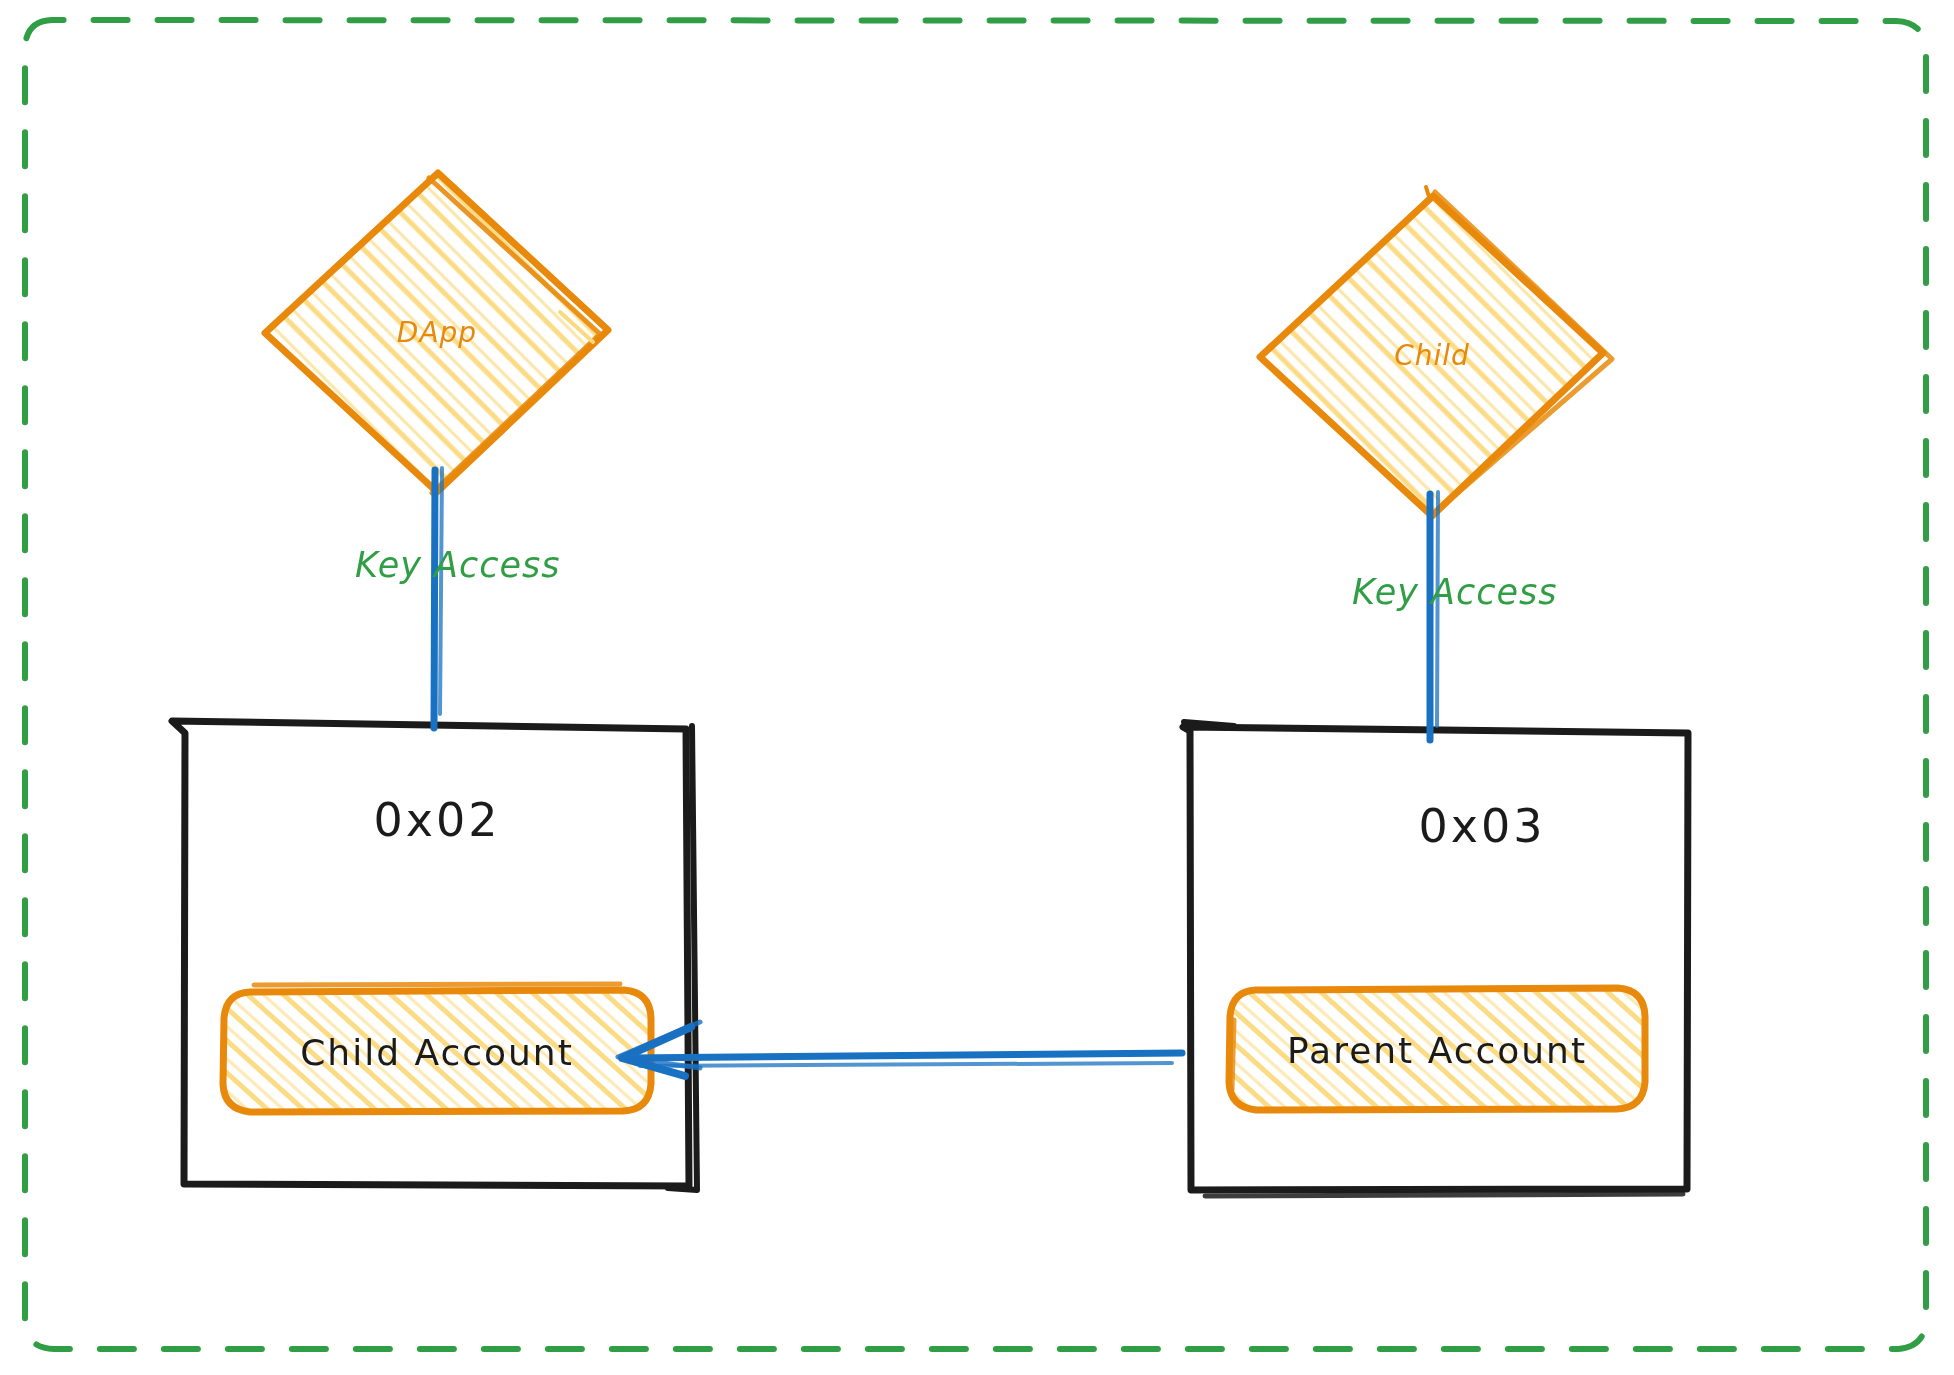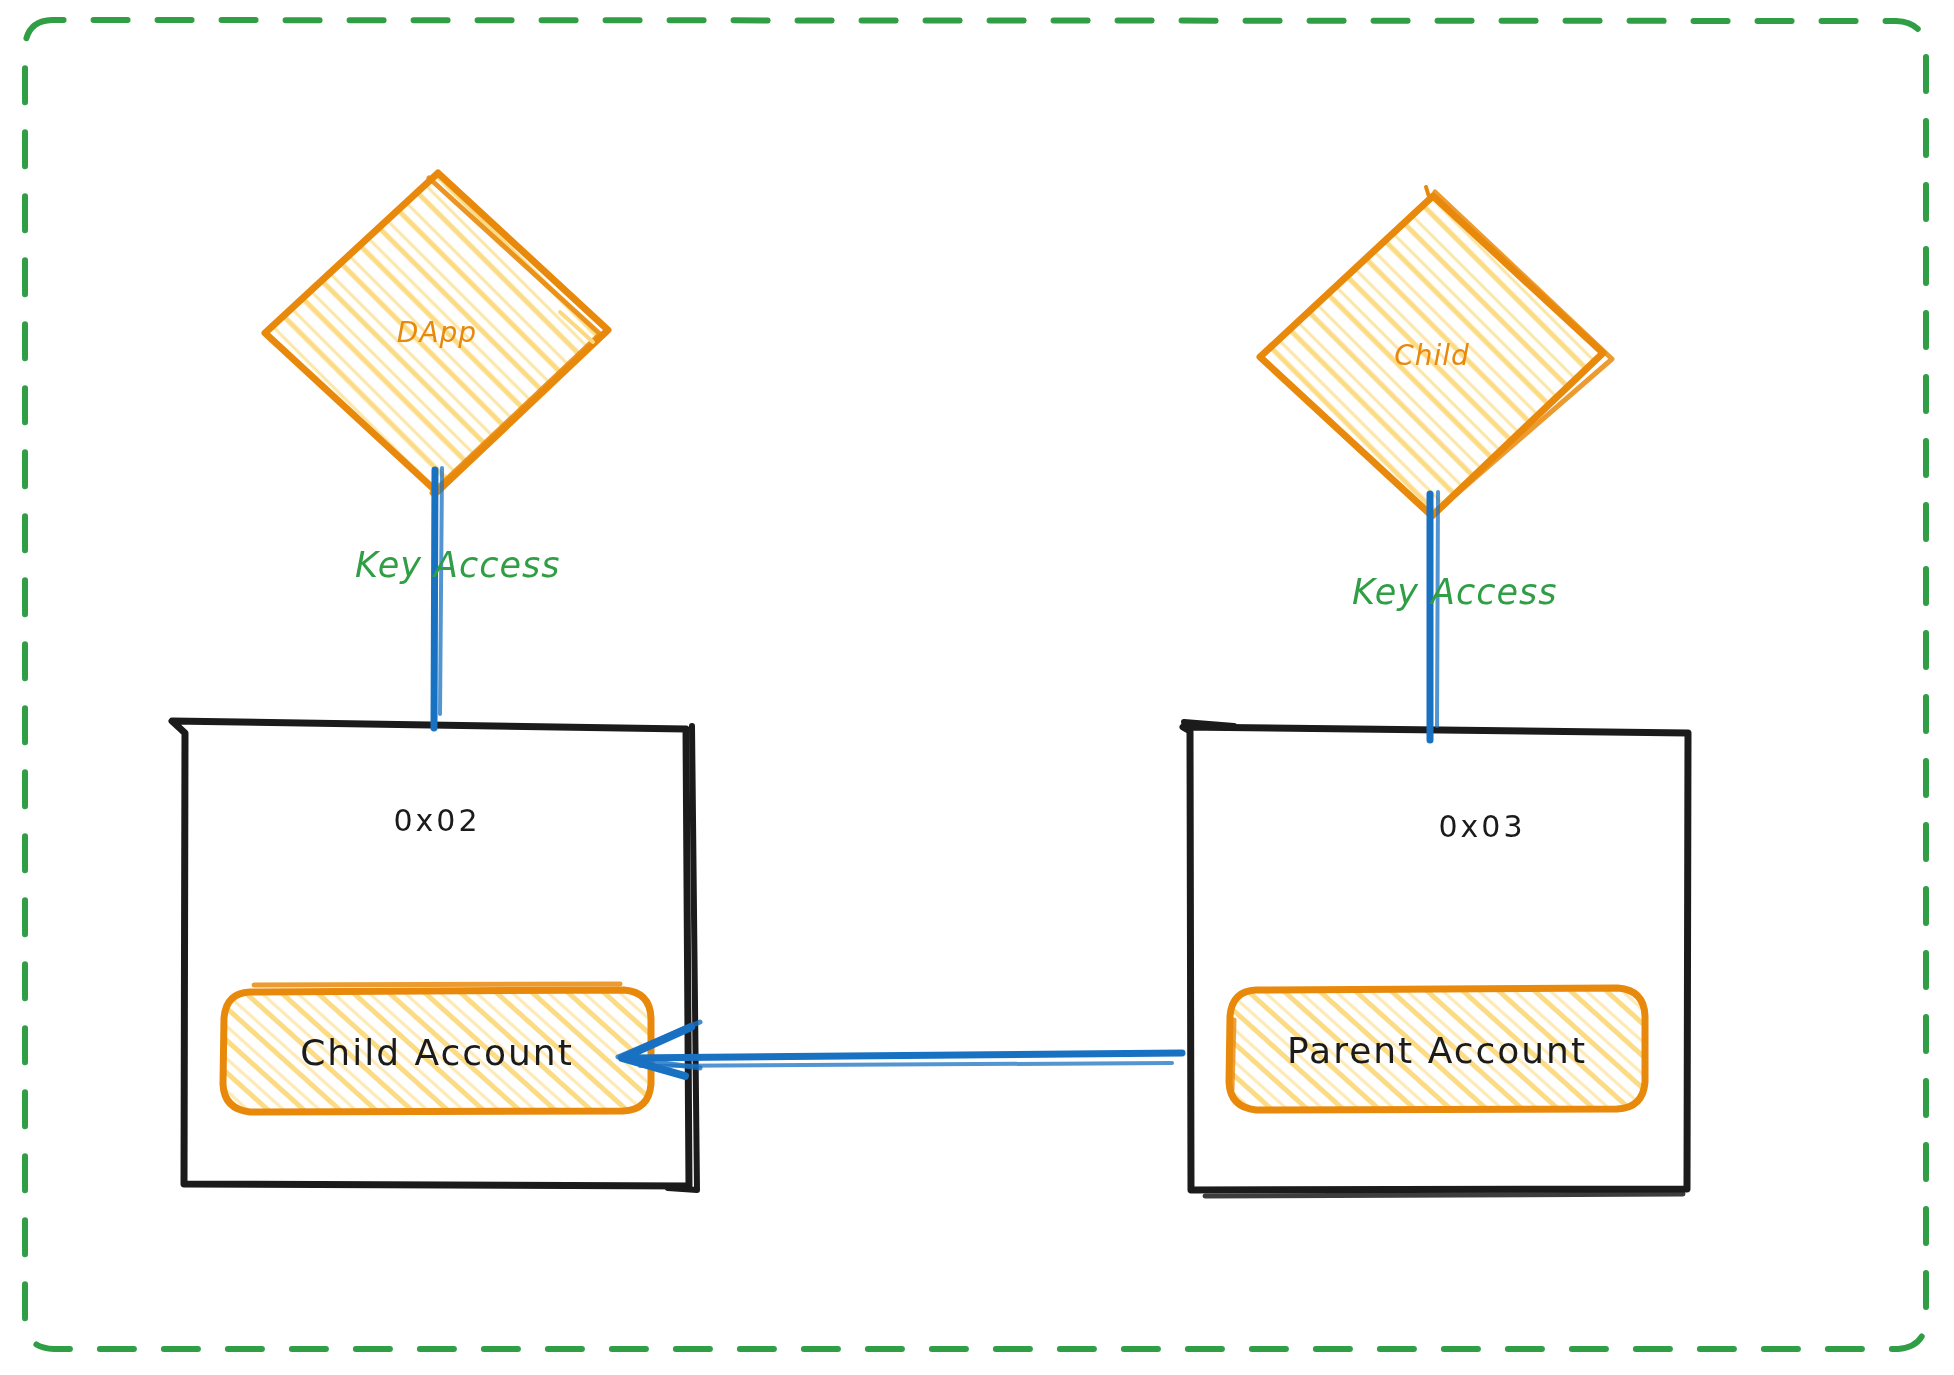--- a/index.html
+++ b/index.html
@@ -18,21 +18,21 @@
     pointer-events:none;
   }
   .lbl-shape{
     font-size:28px;
     color:#e8890c;
     font-weight:400;
     font-style:italic;
     letter-spacing:1px;
   }
   .lbl-addr{
-    font-size:30px;
+    font-size:46px;
     color:#1b1b1b;
     letter-spacing:3px;
   }
   .lbl-pill{
     font-size:36px;
     color:#1b1b1b;
     letter-spacing:2px;
   }
   .lbl-edge{
     font-size:35px;

